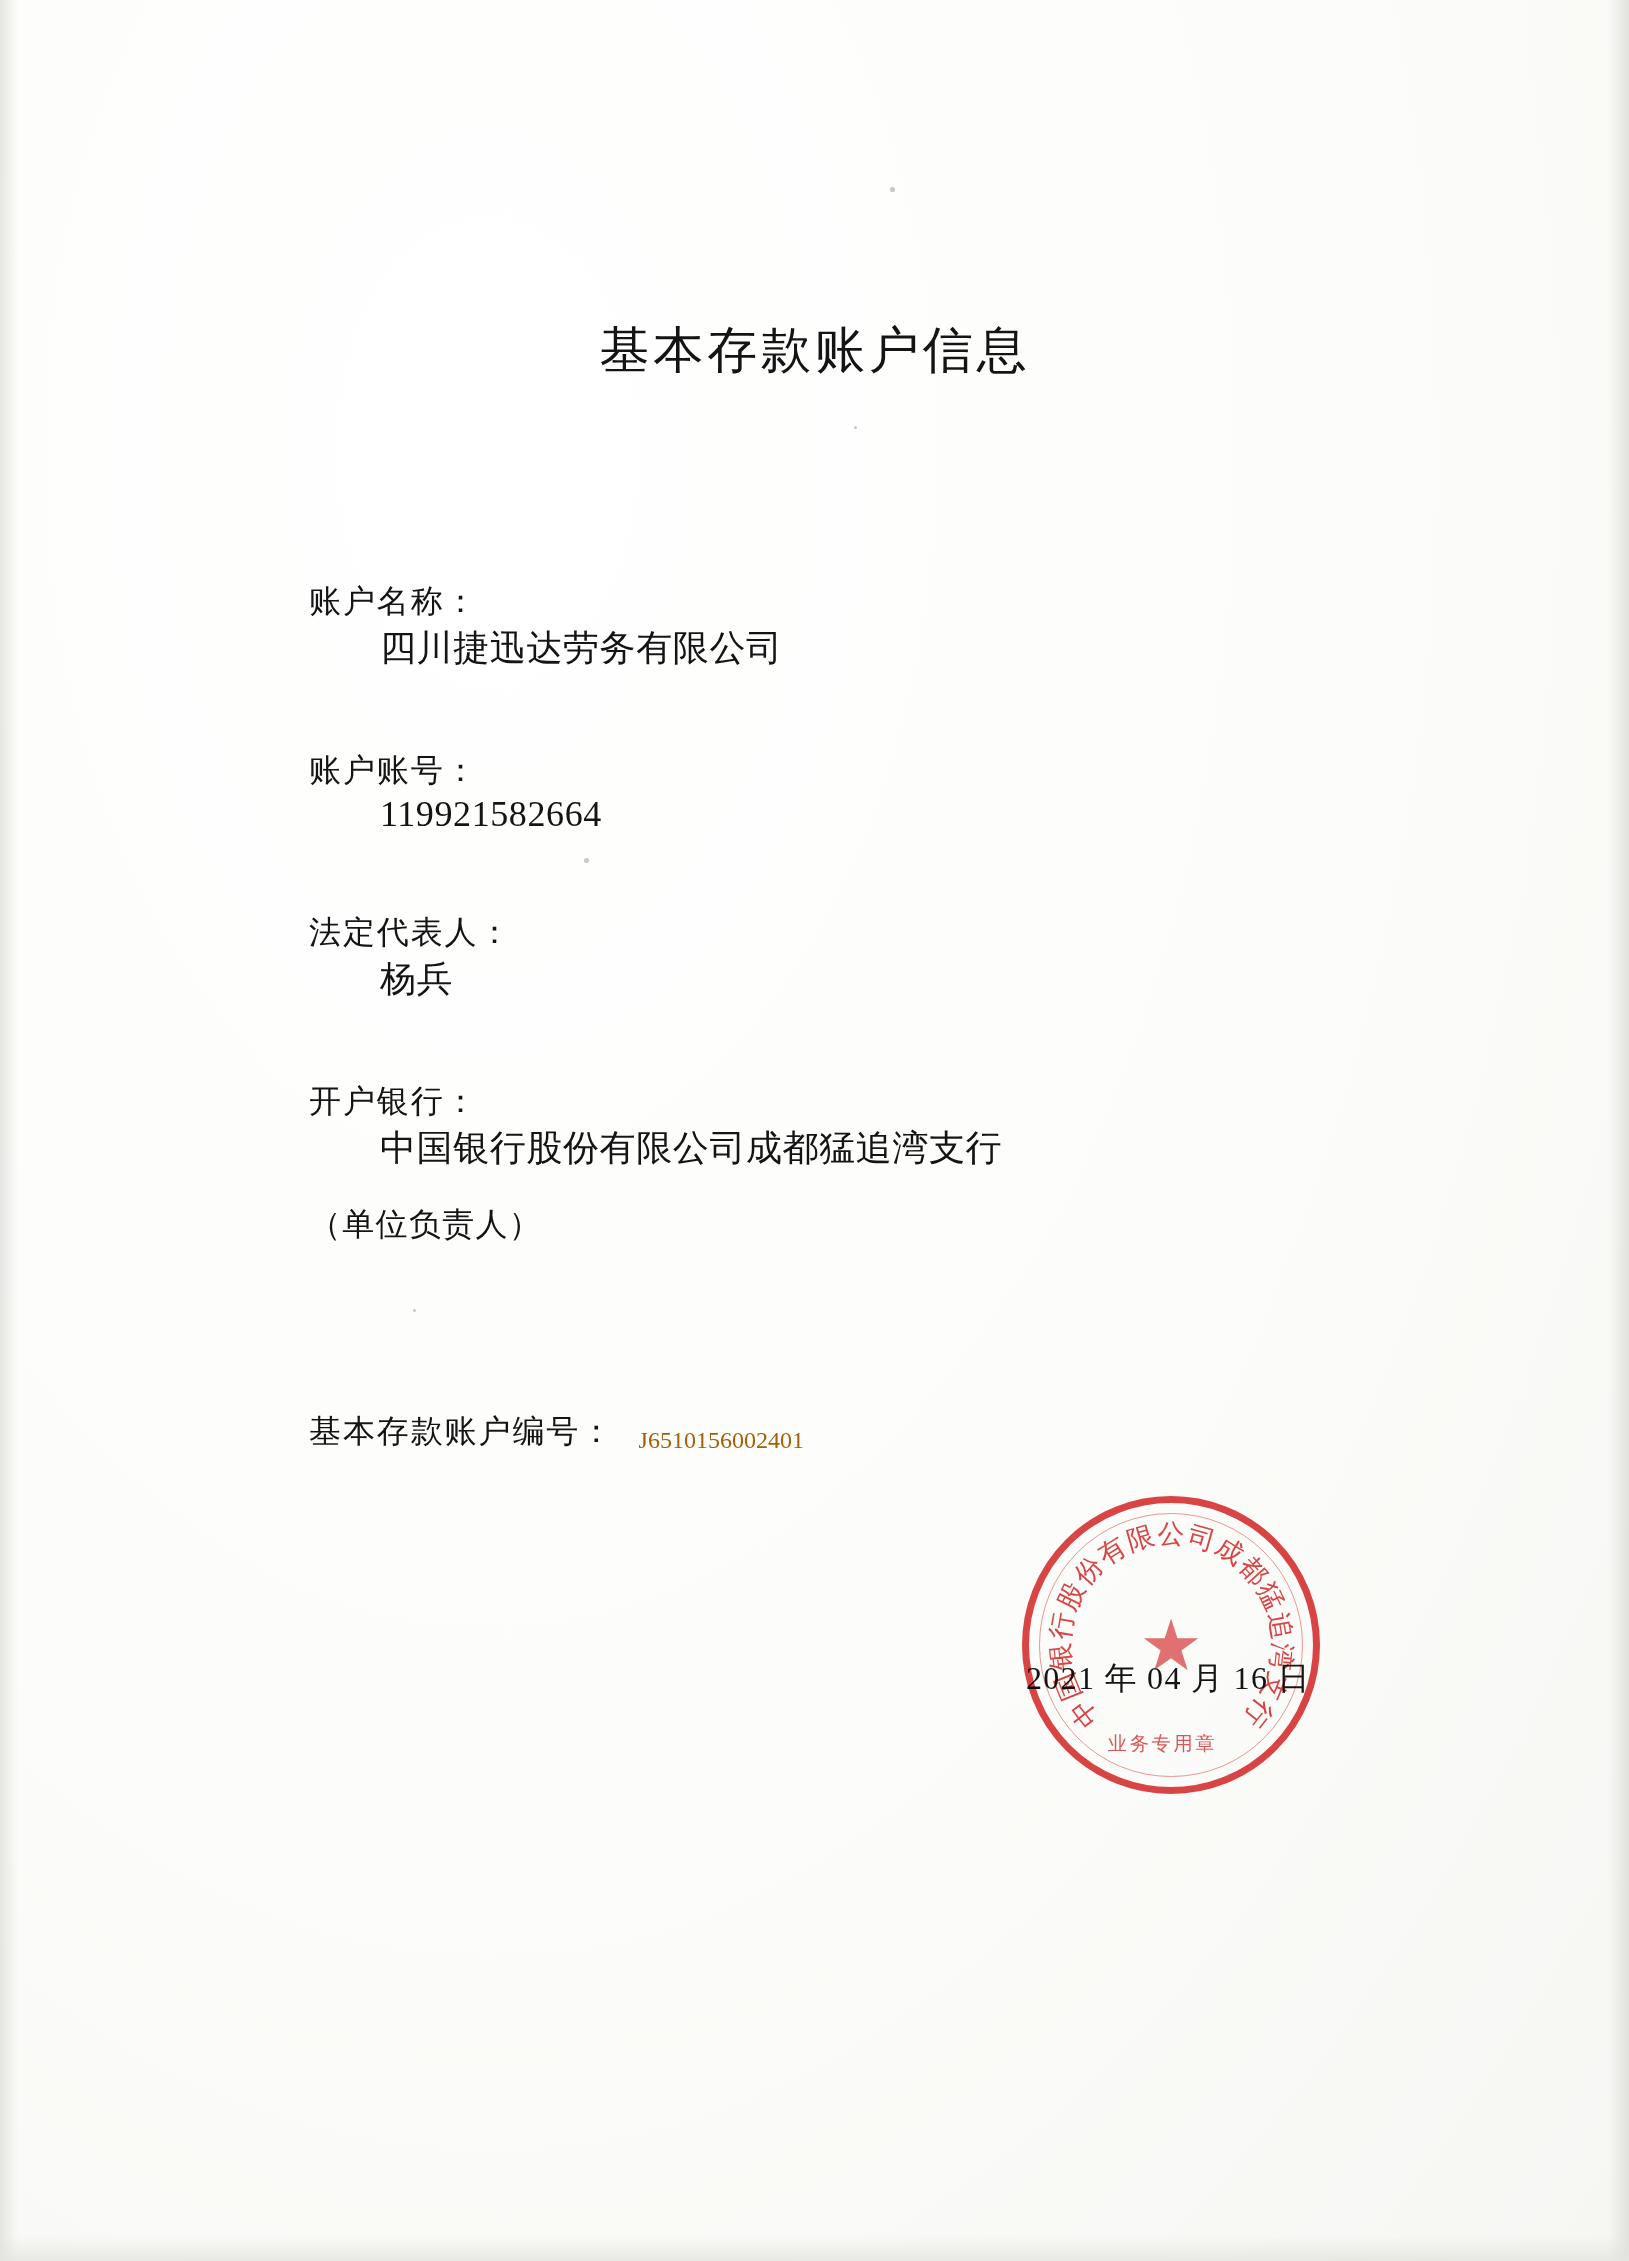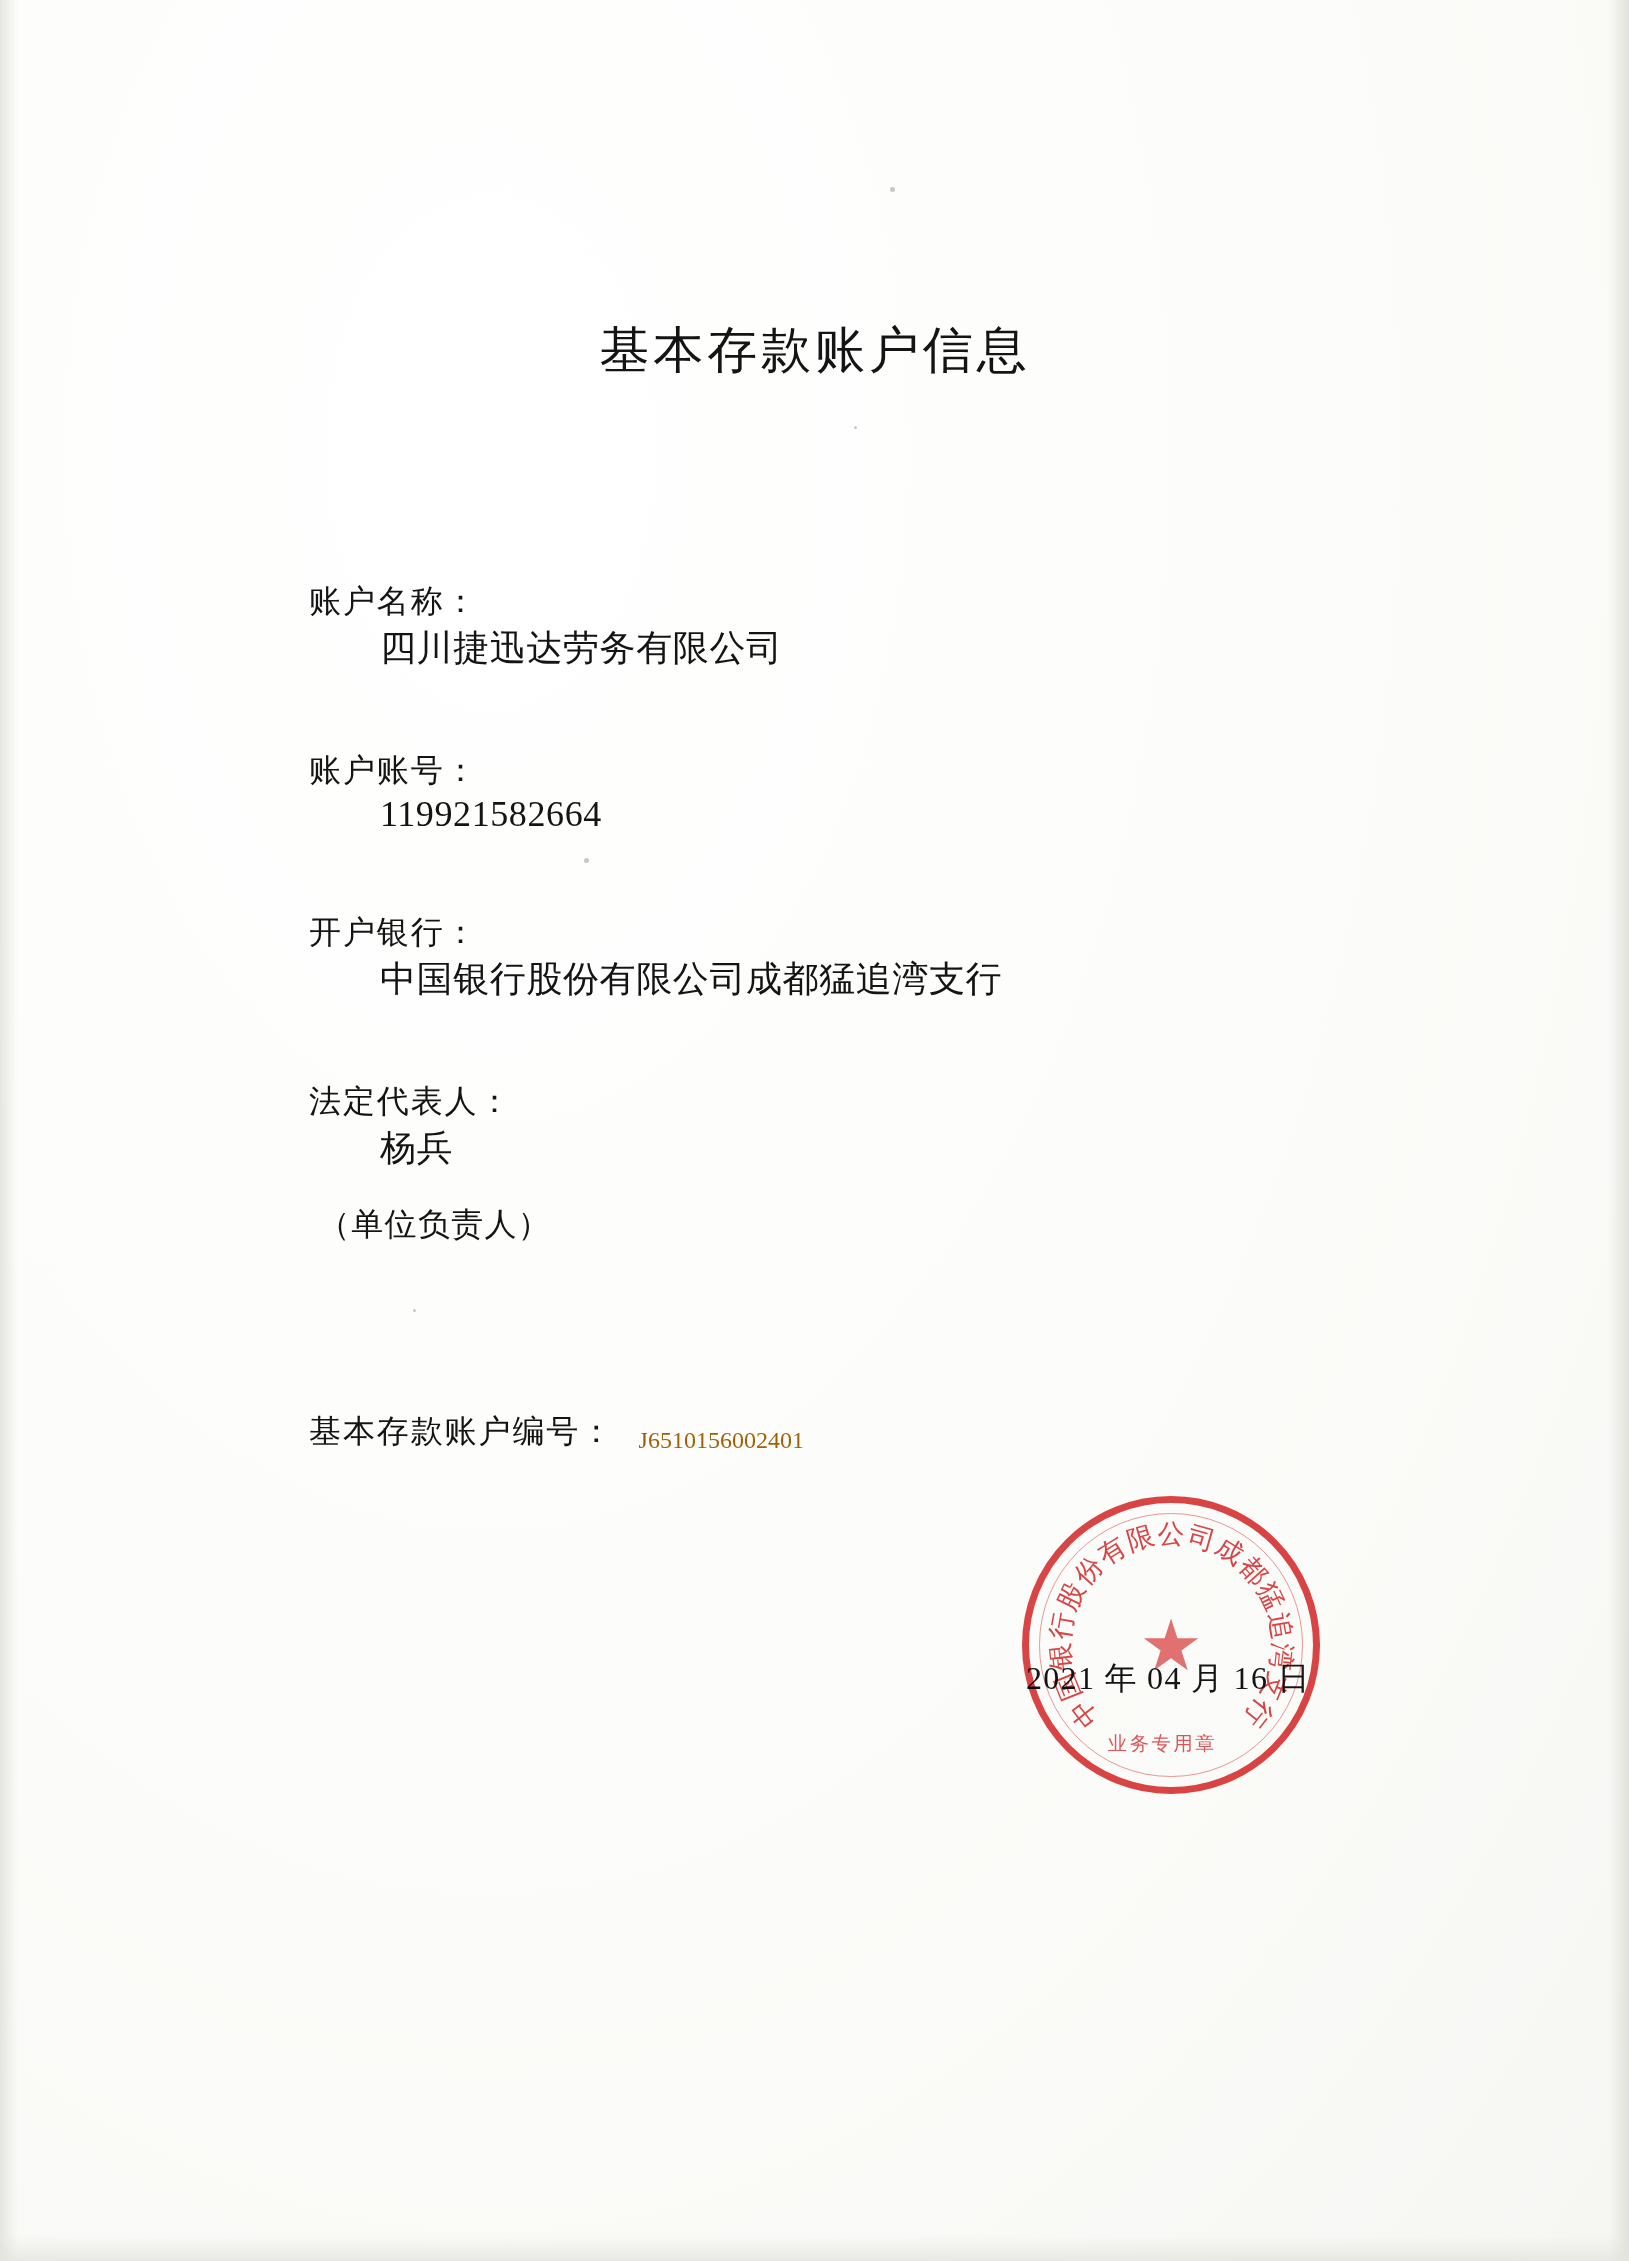--- a/index.html
+++ b/index.html
@@ -86,21 +86,20 @@
     color: #141414;
     padding-left: 71px;
     white-space: nowrap;
   }
   .field-sublabel {
     font-size: 32px;
     letter-spacing: 1.3px;
     color: #141414;
     margin-top: -46px;
     margin-bottom: 77px;
-    margin-left: 9px;
   }
 
   .account-no-row {
     position: absolute;
     top: 1406px;
     left: 309px;
     display: flex;
     align-items: flex-end;
   }
   .account-no-label {
@@ -204,27 +203,27 @@
       <div class="field-label">账户名称：</div>
       <div class="field-value">四川捷迅达劳务有限公司</div>
     </div>
 
     <div class="field-row">
       <div class="field-label">账户账号：</div>
       <div class="field-value">119921582664</div>
     </div>
 
     <div class="field-row">
+      <div class="field-label">法定代表人：</div>
+      <div class="field-value">杨兵</div>
+    </div>
+
+    <div class="field-row">
       <div class="field-label">开户银行：</div>
       <div class="field-value">中国银行股份有限公司成都猛追湾支行</div>
-    </div>
-
-    <div class="field-row">
-      <div class="field-label">法定代表人：</div>
-      <div class="field-value">杨兵</div>
     </div>
 
     <div class="field-sublabel">（单位负责人）</div>
 
   </div>
 
   <div class="account-no-row">
     <div class="account-no-label">基本存款账户编号：</div>
     <div class="account-no-value">J6510156002401</div>
   </div>

